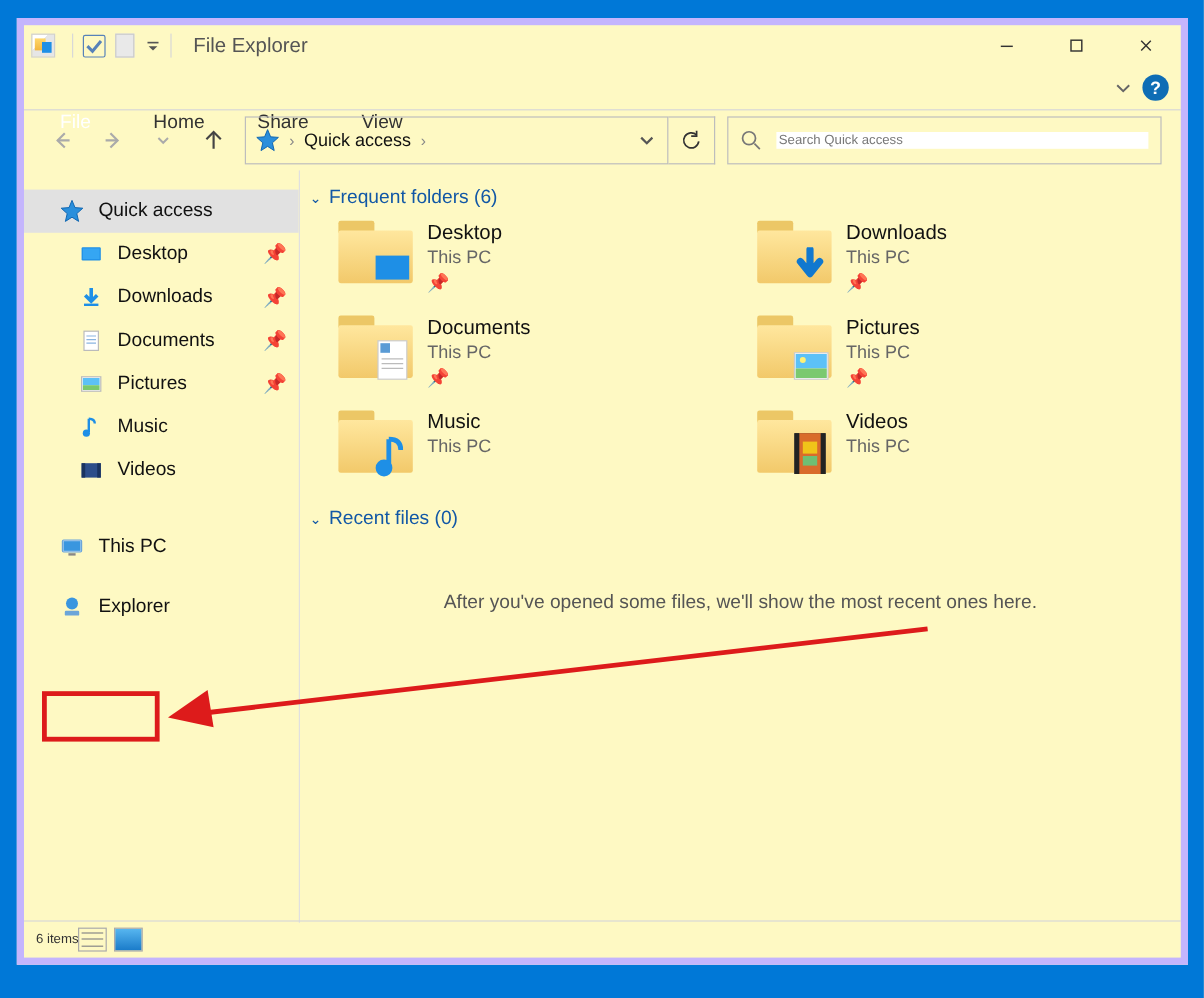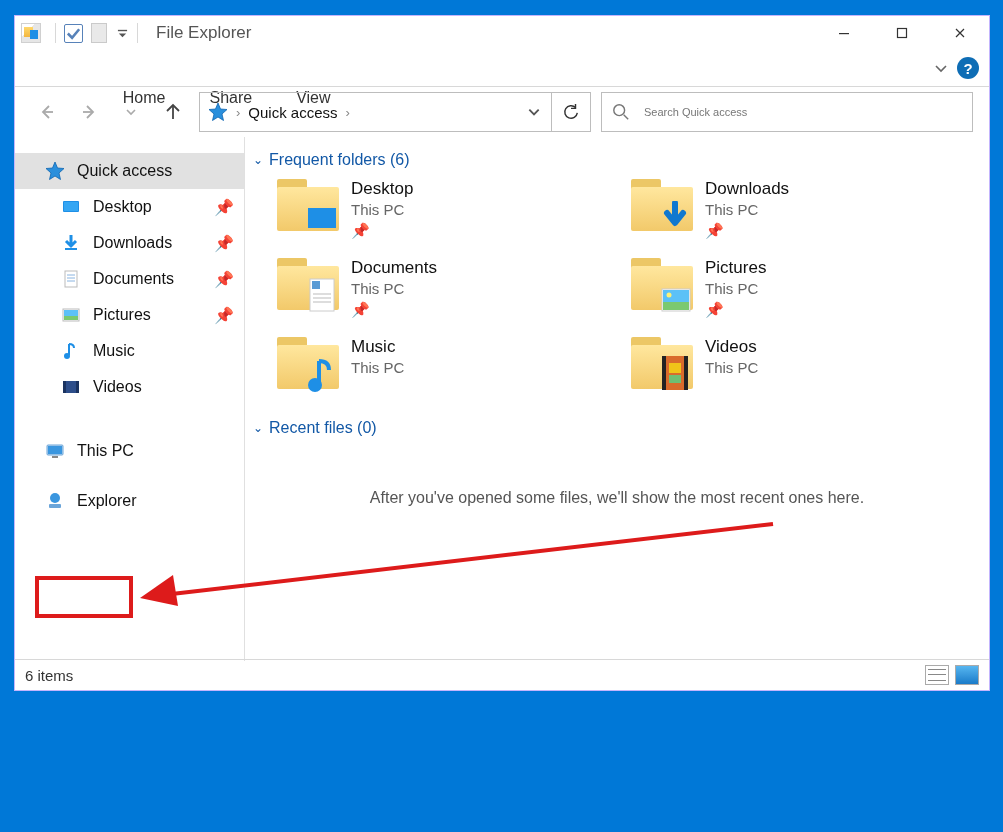--- a/index.html
+++ b/index.html
@@ -11,23 +11,23 @@
   font-size: 15px;
   color: #111;
   background: #0078d7;
   overflow: hidden;
 }
 .window {
   position: absolute;
   left: 14px;
   top: 15px;
   width: 976px;
-  height: 676px;
-  background: #ffffff;
-  border: 1px solid #c4b5fd;
+  height: 789px;
+  background: #fef9c3;
+  border: 6px solid #c4b5fd;
   box-sizing: border-box;
 }
 
 
 .titlebar {
   height: 34px;
   display: flex;
   align-items: center;
   padding-left: 6px;
   position: relative;
@@ -86,21 +86,21 @@
 .big-folder{ width:62px; height:52px; position:relative; }
 .folder-body{ position:absolute; left:0; top:8px; right:0; bottom:0; background:linear-gradient(#ffe79e,#f2c96a); border-radius:2px;}
 .folder-tab{ position:absolute; left:0; top:0; width:30px; height:10px; background:#ecc766; border-radius:2px 2px 0 0;}
 .folder-text .name{ font-size:17px;}
 .folder-text .sub{ color:#666; font-size:15px; margin-top:2px;}
 .folder-text .tinypin{ color:#888; margin-top:4px;}
 
 .empty-msg{ color:#555; text-align:center; padding:42px 0; font-size:16px;}
 
 
-.statusbar{ position:absolute; bottom:0; left:0; right:0; height:30px; border-top:1px solid #d8d8d8; display:flex; align-items:center; padding:0 10px; font-size:15px; color:#333; justify-content:space-between;}
+.statusbar{ position:absolute; bottom:0; left:0; right:0; height:30px; border-top:1px solid #d8d8d8; display:flex; align-items:center; padding:0 10px; font-size:11px; color:#333; }
 .status-icons{ display:flex; gap:6px;}
 .status-icons .sicon{ width:22px;height:18px; border:1px solid #aaa; position:relative;}
 .status-icons .sicon.details::before{content:"";position:absolute;left:2px;top:3px;right:2px;border-top:1px solid #888;}
 .status-icons .sicon.details::after{content:"";position:absolute;left:2px;top:8px;right:2px;height:5px;border-top:1px solid #888;border-bottom:1px solid #888;}
 .status-icons .sicon.large{ background:linear-gradient(#57b6f0,#1a7bc9);}
 
 
 .annotation-box{ position:absolute; left:35px; top:576px; width:98px; height:42px; border:4px solid #dd1b1b; box-sizing:border-box; z-index:50; pointer-events:none;}
 .annotation-arrow{ position:absolute; left:138px; top:520px; width:640px; height:90px; z-index:50; pointer-events:none;}
 

